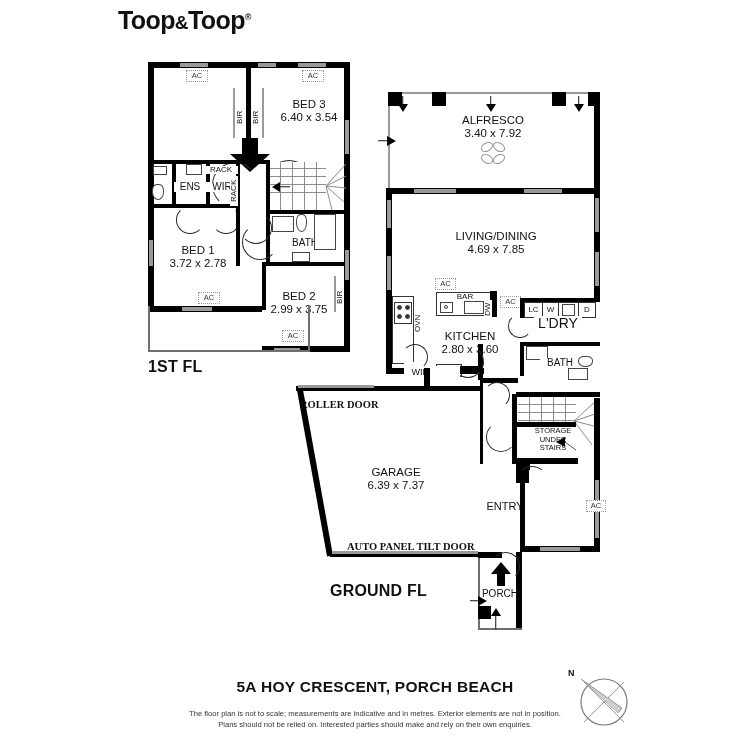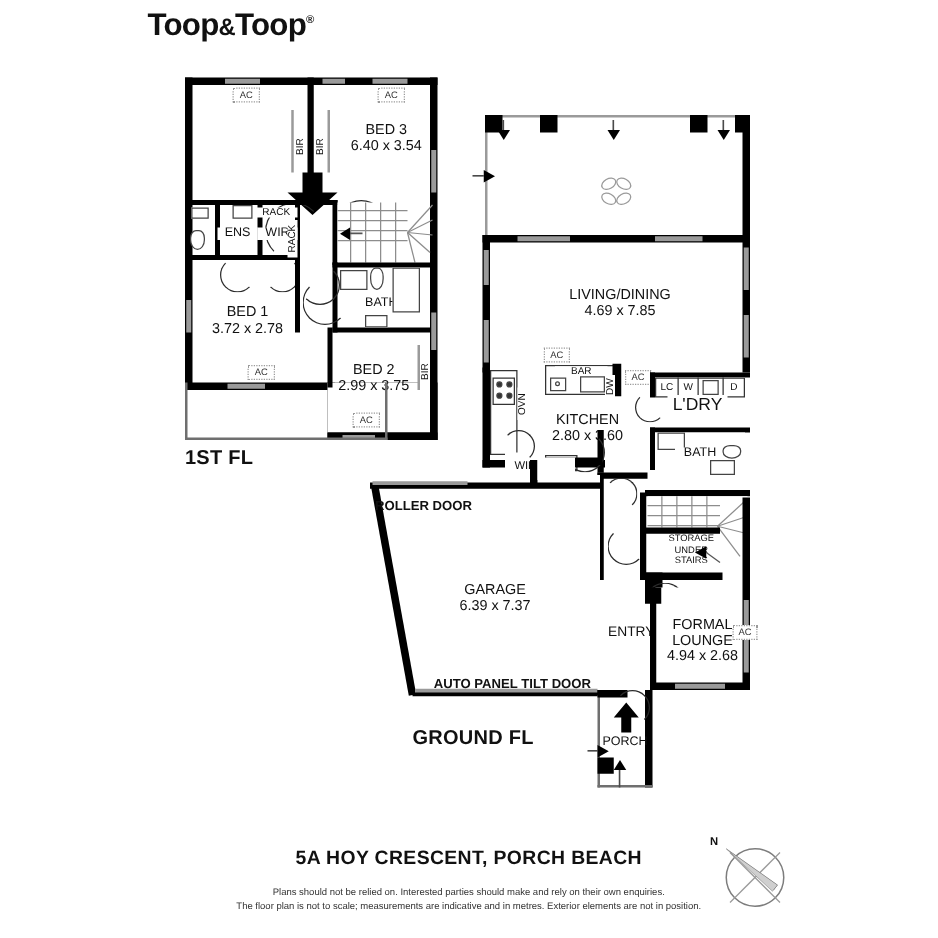--- a/index.html
+++ b/index.html
@@ -23,21 +23,21 @@
   .rname{font-size:11.5px;}
   .rdim{font-size:11.5px;}
   .tag{position:absolute;font-size:7.5px;text-align:center;color:#333;
        border:1px dotted #9a9a9a;background:#fff;line-height:1;padding:1px 2px;}
   .tagp{position:absolute;font-size:8px;text-align:center;color:#111;
         background:#fff;line-height:1;}
   .boxlbl{position:absolute;font-size:8.5px;text-align:center;color:#111;
           line-height:1;background:#fff;}
   .vert{writing-mode:vertical-rl;transform:rotate(180deg);}
   .floorlbl{position:absolute;font-size:16px;font-weight:bold;color:#111;letter-spacing:0.2px;}
-  .doorlbl{position:absolute;font-size:10.5px;font-weight:bold;color:#111;white-space:nowrap;}
+  .doorlbl{position:absolute;font-size:10.5px;font-weight:bold;color:#111;white-space:nowrap;font-family:Liberation Serif, serif;}
   
   #addr{position:absolute;left:0;top:678px;width:750px;text-align:center;
         font-size:15.5px;font-weight:bold;letter-spacing:0.3px;color:#111;}
   #disc{position:absolute;left:0;top:708px;width:750px;text-align:center;
         font-size:7.6px;line-height:1.5;color:#333;}
   
   .fx{position:absolute;border:1px solid #444;background:#fff;box-sizing:border-box;}
   .fxr{position:absolute;border:1px solid #444;background:#fff;box-sizing:border-box;border-radius:50%;}
   .fxo{position:absolute;border:1px solid #444;background:#fff;box-sizing:border-box;border-radius:40% 40% 50% 50%;}
   .stairline{position:absolute;background:#8d8d8d;}
@@ -166,20 +166,24 @@
 
 <div class="abs" id="ground-floor" style="left:0;top:0;width:750px;height:660px;">
 
   <div class="room" style="left:388px;top:92px;width:210px;height:96px;"></div>
   <div class="hair" style="left:388px;top:92px;width:210px;height:1.5px;"></div>
   <div class="hair" style="left:388px;top:92px;width:1.5px;height:96px;"></div>
   <div class="pier" style="left:388px;top:92px;width:14px;height:14px;"></div>
   <div class="pier" style="left:432px;top:92px;width:14px;height:14px;"></div>
   <div class="pier" style="left:552px;top:92px;width:14px;height:14px;"></div>
   <div class="pier" style="left:588px;top:92px;width:12px;height:14px;"></div>
+  <div class="lbl" style="left:430px;top:114px;width:126px;">
+    <div class="rname">ALFRESCO</div>
+    <div class="rdim">3.40 x 7.92</div>
+  </div>
   <svg class="abs" style="left:478px;top:140px;" width="30" height="26">
     <g fill="none" stroke="#9a9a9a" stroke-width="1">
       <ellipse cx="9" cy="7" rx="6" ry="4" transform="rotate(-30 9 7)"></ellipse>
       <ellipse cx="21" cy="7" rx="6" ry="4" transform="rotate(30 21 7)"></ellipse>
       <ellipse cx="9" cy="19" rx="6" ry="4" transform="rotate(30 9 19)"></ellipse>
       <ellipse cx="21" cy="19" rx="6" ry="4" transform="rotate(-30 21 19)"></ellipse>
     </g>
   </svg>
 
   <svg class="abs" style="left:398px;top:96px;" width="10" height="16">
@@ -330,25 +334,20 @@
   <div class="doorarc" style="left:516px;top:466px;width:30px;height:30px;border-color:#2b2b2b;border-bottom-color:transparent;border-left-color:transparent;"></div>
 
   <div class="room" style="left:524px;top:470px;width:74px;height:80px;"></div>
   <div class="wall" style="left:594px;top:398px;width:6px;height:152px;"></div>
   <div class="wall" style="left:524px;top:546px;width:76px;height:6px;"></div>
   <div class="wall" style="left:520px;top:470px;width:5px;height:82px;"></div>
   <div class="pier" style="left:516px;top:470px;width:13px;height:13px;"></div>
   <div class="hair" style="left:595px;top:480px;width:4px;height:26px;"></div>
   <div class="hair" style="left:595px;top:512px;width:4px;height:26px;"></div>
   <div class="hair" style="left:540px;top:547px;width:40px;height:4px;"></div>
-  <div class="lbl" style="left:526px;top:494px;width:72px;line-height:1.1;">
-    <div class="rname">FORMAL</div>
-    <div class="rname">LOUNGE</div>
-    <div class="rdim">4.94 x 2.68</div>
-  </div>
   <div class="tag" style="left:586px;top:500px;width:14px;">AC</div>
 
   <div class="wall" style="left:516px;top:552px;width:6px;height:78px;"></div>
   <div class="thin" style="left:478px;top:556px;width:1.5px;height:74px;background:#6f6f6f;"></div>
   <div class="thin" style="left:478px;top:628px;width:44px;height:1.5px;background:#6f6f6f;"></div>
   <div class="wall" style="left:478px;top:552px;width:24px;height:6px;"></div>
   <div class="pier" style="left:478px;top:606px;width:13px;height:13px;"></div>
   <svg class="abs" style="left:490px;top:562px;" width="22" height="24">
     <polygon points="11,0 21,12 15,12 15,24 7,24 7,12 1,12" fill="#000"></polygon>
   </svg>
@@ -361,22 +360,22 @@
     <rect x="4" y="8" width="1.3" height="14" fill="#4a4a4a"></rect>
       <polygon points="0,8 10,8 5,0" fill="#000"></polygon>
   </svg>
   <div class="doorarc" style="left:492px;top:552px;width:26px;height:26px;border-color:#2b2b2b;border-bottom-color:transparent;border-left-color:transparent;"></div>
 
   <div class="floorlbl" style="left:330px;top:570px;margin-top:12px;">GROUND FL</div>
 </div>
 
 <div id="addr">5A HOY CRESCENT, PORCH BEACH</div>
 <div id="disc">
+  <div>The floor plan is not to scale; measurements are indicative and in metres. Exterior elements are not in position.</div>
   <div>Plans should not be relied on. Interested parties should make and rely on their own enquiries.</div>
-  <div>The floor plan is not to scale; measurements are indicative and in metres. Exterior elements are not in position.</div>
 </div>
 
 <div class="abs" style="left:566px;top:668px;width:70px;height:70px;">
   <svg width="70" height="70">
     <circle cx="38" cy="34" r="23" fill="none" stroke="#7d7d7d" stroke-width="1.2"></circle>
     <line x1="18" y1="14" x2="58" y2="54" stroke="#9a9a9a" stroke-width="1"></line>
     <line x1="58" y1="14" x2="18" y2="54" stroke="#9a9a9a" stroke-width="1"></line>
     <polygon points="15,11 56,40 53,44" fill="#000"></polygon>
     <polygon points="15,11 52,45 56,40" fill="#cfcfcf" stroke="#8a8a8a" stroke-width="0.5"></polygon>
   </svg>

